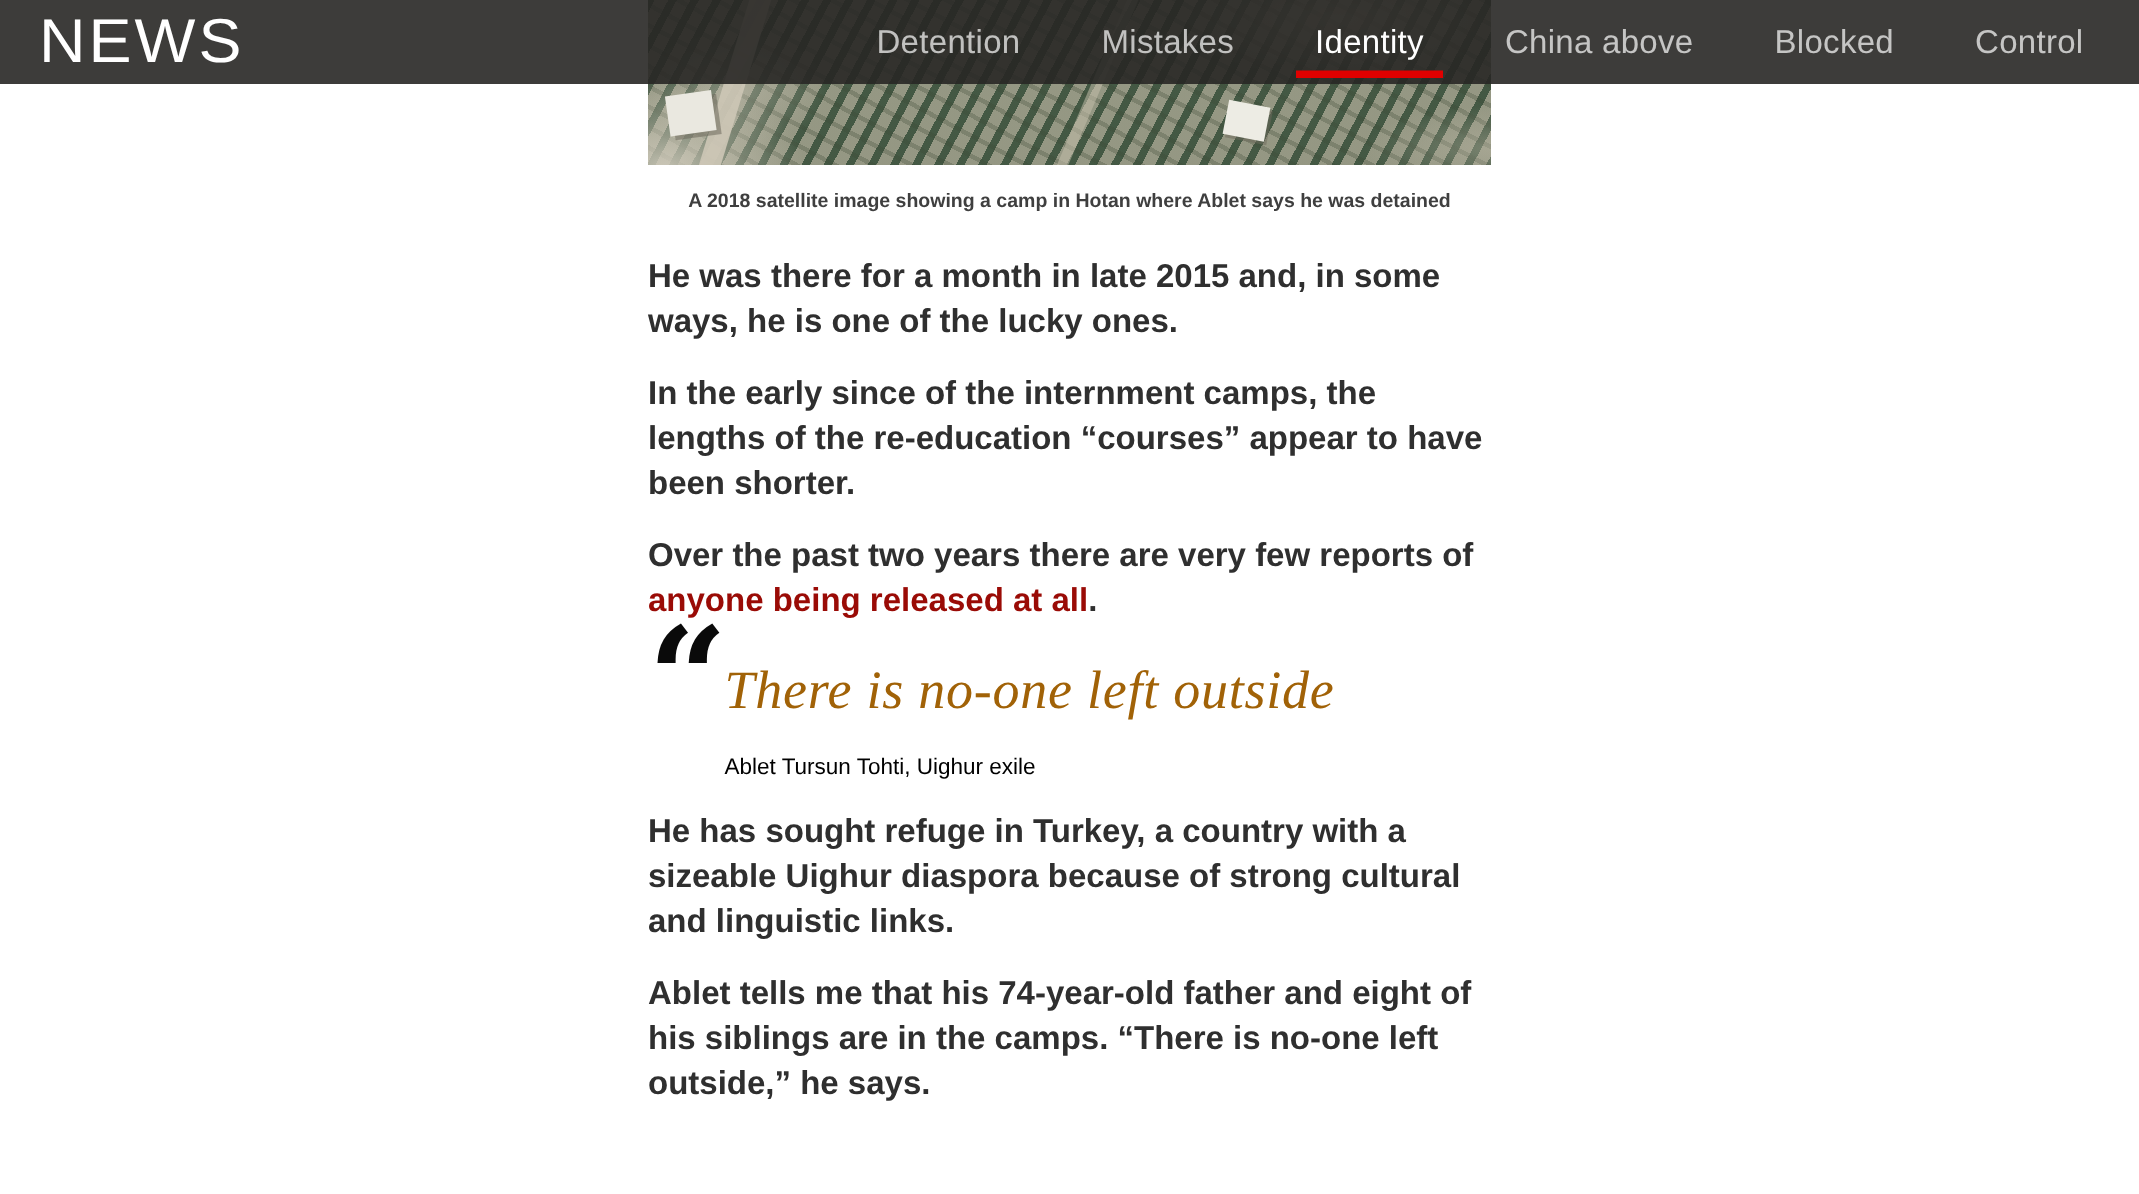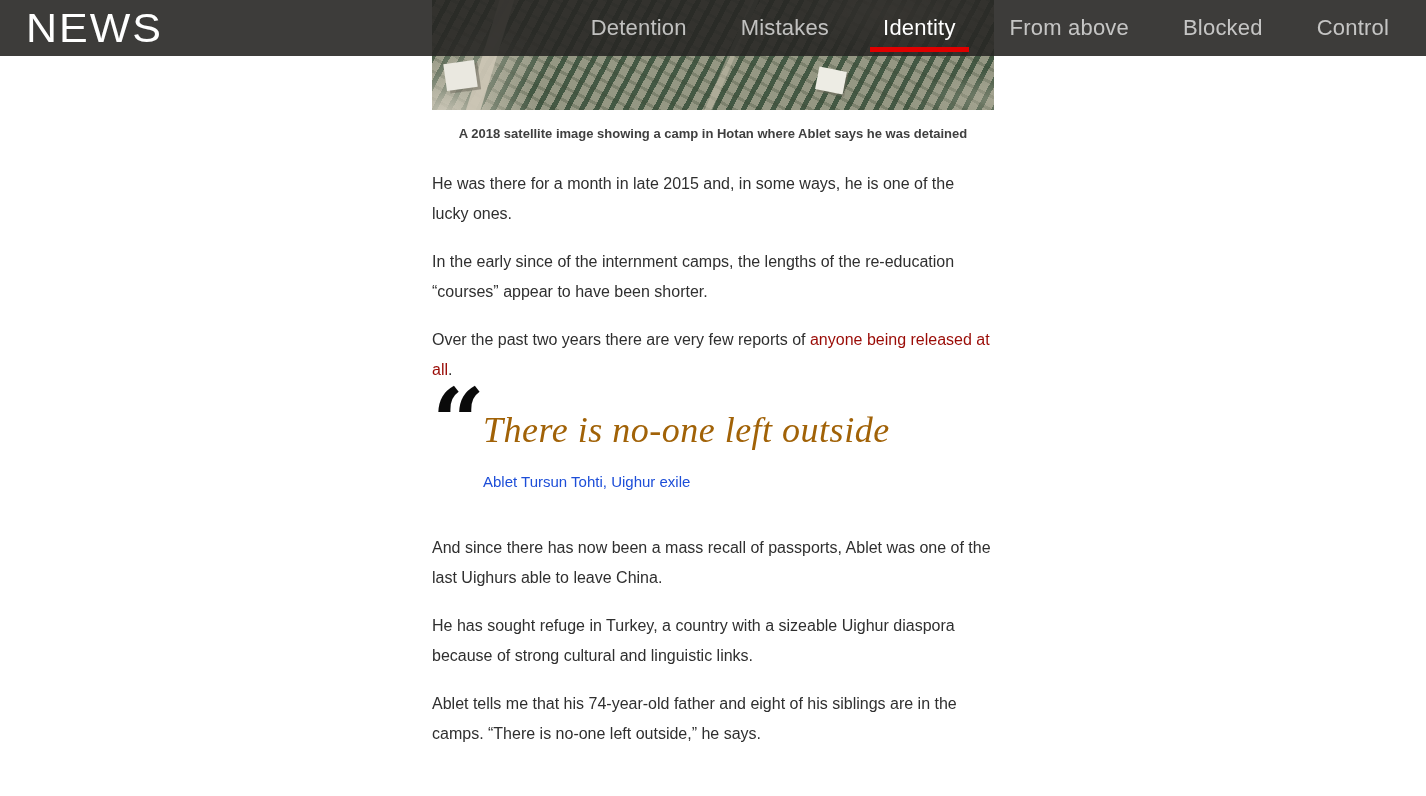--- a/index.html
+++ b/index.html
@@ -127,23 +127,24 @@
   .caption {
     margin-top: 13px;
     text-align: center;
     font-weight: 700;
     font-size: 13px;
     line-height: 22px;
     color: #3f3f3f;
   }
   .body-text p {
     margin: 18px 0 0 0;
-    font-size: 16px;
+    font-size: 22px;
     line-height: 30px;
     color: #2f2f2f;
+    font-weight: bold;
   }
   .body-text p.first { margin-top: 24px; }
   a.inline-link {
     color: var(--link-color, #9a0b06);
     text-decoration: none;
     cursor: pointer;
   }
 
   
   blockquote.pull-quote {
@@ -167,21 +168,21 @@
     font-style: italic;
     font-size: 36px;
     line-height: 52px;
     color: #a16207;
     letter-spacing: 0.5px;
   }
   .attribution {
     margin-top: 16px;
     font-size: 15px;
     line-height: 19px;
-    color: #1d4ed8;
+    color: #000000;
   }
   .after-quote p.first { margin-top: 42px; }
 </style>
 </head>
 <body>
 
 <div class="page">
 
   <figure class="sat" aria-label="satellite view of a camp surrounded by fields in Hotan">
     <div class="rows"></div>
@@ -192,21 +193,21 @@
     <div class="building-1"></div>
     <div class="building-2"></div>
   </figure>
 
   <header class="topbar">
     <div class="brand">NEWS</div>
     <nav class="tabs">
       <a class="tab">Detention</a>
       <a class="tab">Mistakes</a>
       <a class="tab active">Identity</a>
-      <a class="tab">From above</a>
+      <a class="tab">China above</a>
       <a class="tab">Blocked</a>
       <a class="tab">Control</a>
     </nav>
   </header>
 
   <main class="column">
 
     <div class="caption">A 2018 satellite image showing a camp in Hotan where Ablet says he was detained</div>
 
     <div class="body-text">
@@ -223,23 +224,20 @@
         <span>Over the past two years there are very few reports of </span><a class="inline-link">anyone being released at all</a><span>.</span>
       </p>
 
       <blockquote class="pull-quote">
         <span class="qmark">“</span>
         <span class="qtext">There is no-one left outside</span>
         <div class="attribution">Ablet Tursun Tohti, Uighur exile</div>
       </blockquote>
 
       <div class="after-quote">
-        <p class="first">
-          <span>And since there has now been a mass recall of passports, Ablet was one of the last Uighurs able to leave China.</span>
-        </p>
         <p>
           <span>He has sought refuge in Turkey, a country with a sizeable Uighur diaspora because of strong cultural and linguistic links.</span>
         </p>
         <p>
           <span>Ablet tells me that his 74-year-old father and eight of his siblings are in the camps. “There is no-one left outside,” he says.</span>
         </p>
       </div>
 
     </div>
   </main>

